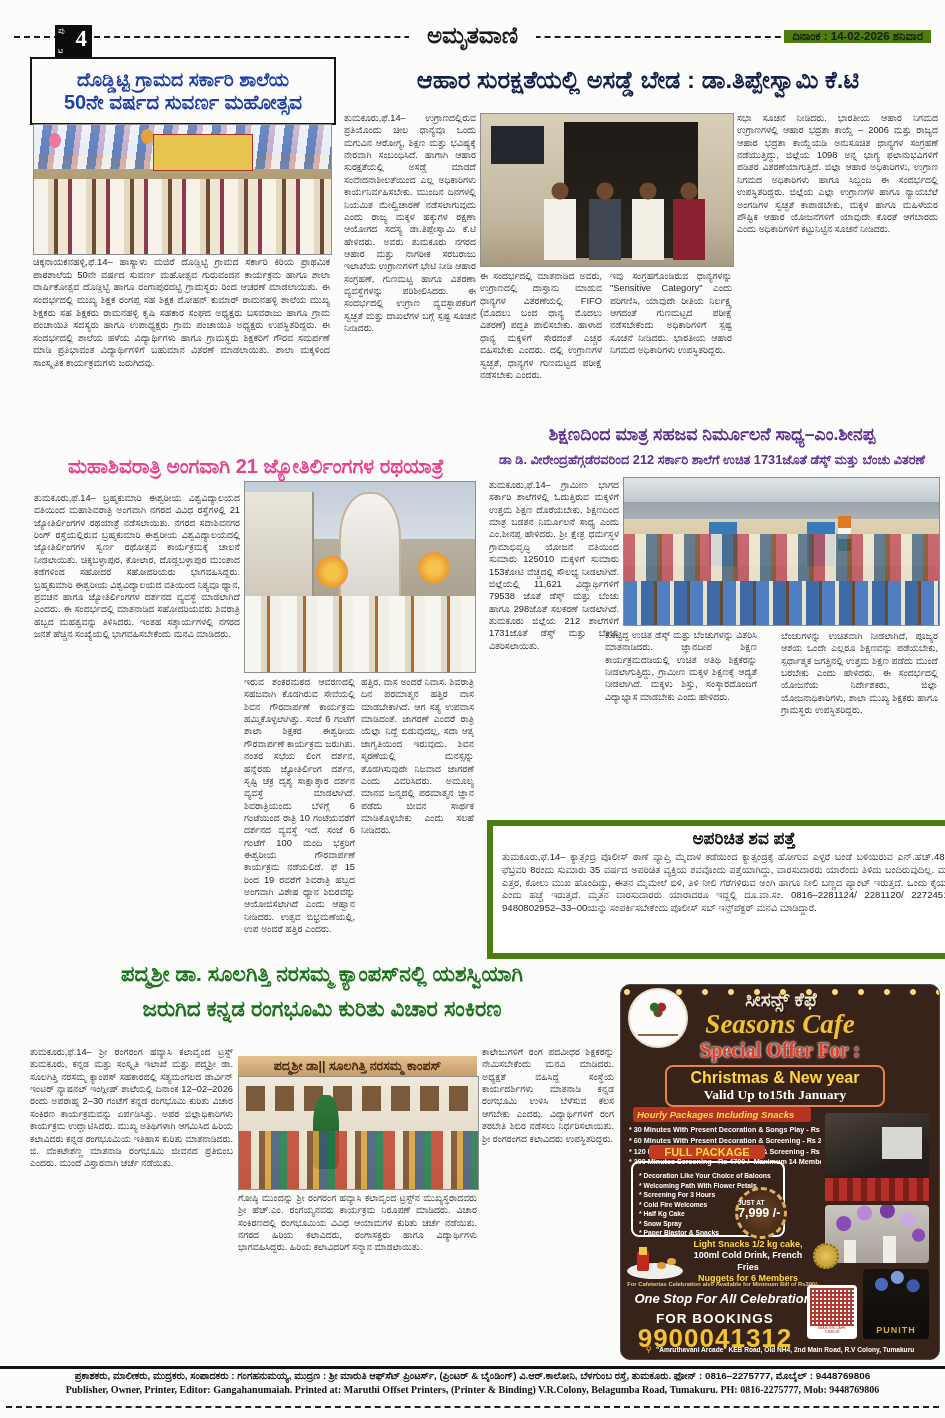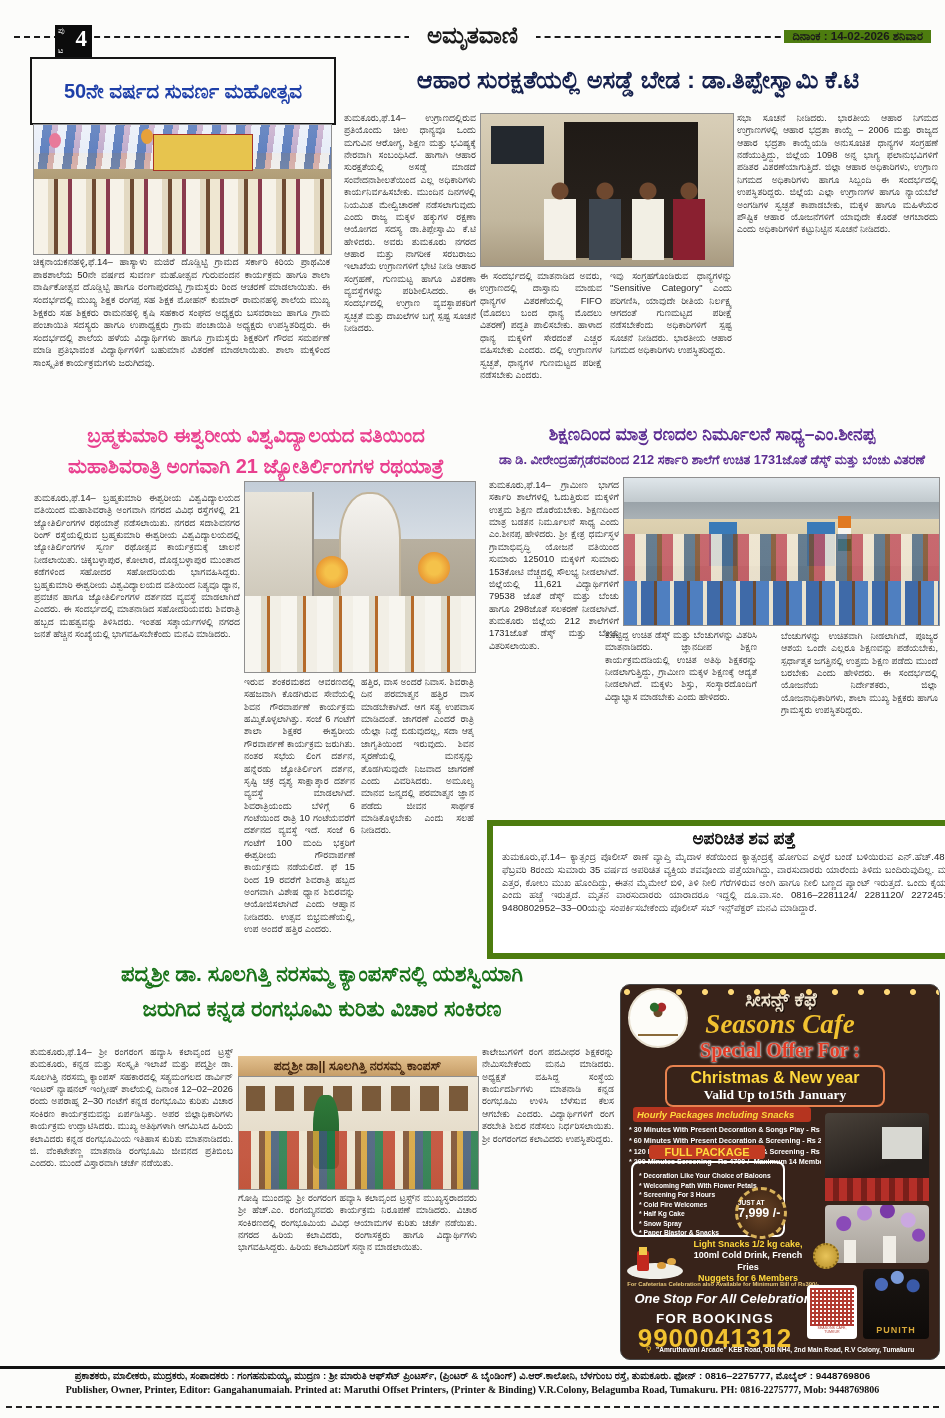--- a/index.html
+++ b/index.html
@@ -27,20 +27,21 @@
     <span class="abs" style="left:3px;top:1px;font-size:8px;">ಪು</span>
     <span class="abs" style="right:5px;top:1px;font-size:23px;font-weight:800;font-family:'Liberation Serif',serif;">4</span>
     <span class="abs" style="left:3px;bottom:1px;font-size:8px;">ಟ</span>
   </div>
   <div class="abs" style="left:0;right:0;top:22px;text-align:center;">
     <span style="display:inline-block;background:#fcfcfa;padding:0 18px;font-size:23px;font-weight:800;">ಅಮೃತವಾಣಿ</span>
   </div>
   <div class="abs" style="right:14px;top:30px;background:#4d7c0f;padding:0 8px;font-size:11.5px;font-weight:700;">ದಿನಾಂಕ : 14-02-2026 ಶನಿವಾರ</div>
 
   <div class="abs" style="left:30px;top:57px;width:302px;height:64px;border:2px solid #161616;display:flex;flex-direction:column;justify-content:center;">
+    <div class="hl-center" style="color:#1e3fa8;font-size:19px;">ದೊಡ್ಡಿಟ್ಟಿ ಗ್ರಾಮದ ಸರ್ಕಾರಿ ಶಾಲೆಯ</div>
     <div class="hl-center" style="color:#1e3fa8;font-size:20px;">50ನೇ ವರ್ಷದ ಸುವರ್ಣ ಮಹೋತ್ಸವ</div>
   </div>
   <div class="photo" style="left:33px;top:124px;width:297px;height:129px;">
     <div class="pl" style="inset:0;background:linear-gradient(180deg,#c9d4ec 0%,#9eb4dd 22%,#c9b088 22%,#d8c294 34%,#b5a27c 34%,#8d7a58 100%);"></div>
     <div class="pl" style="left:0;top:0;right:0;height:34%;background:repeating-linear-gradient(97deg,rgba(244,247,252,.85) 0 9px,rgba(73,110,180,.72) 9px 18px,rgba(217,166,192,.55) 18px 24px);"></div>
     <div class="pl" style="left:40%;top:7%;width:33%;height:27%;background:#e7c44e;border:1px solid #a83328;"></div>
     <div class="pl" style="left:5%;top:6%;width:12px;height:15px;border-radius:50%;background:#e87a9a;"></div>
     <div class="pl" style="left:36%;top:3%;width:12px;height:15px;border-radius:50%;background:#e8a13a;"></div>
     <div class="pl" style="left:0;bottom:0;right:0;height:58%;background:repeating-linear-gradient(90deg,#f6f2e8 0 14px,#e3d9c2 14px 20px,#6e4b33 20px 24px,#efe7d2 24px 34px,#8a3b4e 34px 38px);"></div>
   </div>
@@ -54,36 +55,35 @@
     <div class="pl" style="left:4%;top:8%;width:21%;height:25%;background:#23282e;"></div>
     <div class="pn" style="--c:#f4f1e8;left:25%;"></div>
     <div class="pn" style="--c:#3f4852;left:43%;"></div>
     <div class="pn" style="--c:#f2efe4;left:60%;"></div>
     <div class="pn" style="--c:#8a2030;left:76%;"></div>
   </div>
   <div class="abs bodytxt" style="left:480px;top:270px;width:122px;height:148px;">ಈ ಸಂದರ್ಭದಲ್ಲಿ ಮಾತನಾಡಿದ ಅವರು, ಉಗ್ರಾಣದಲ್ಲಿ ದಾಸ್ತಾನು ಮಾಡುವ ಧಾನ್ಯಗಳ ವಿತರಣೆಯಲ್ಲಿ FIFO (ಮೊದಲು ಬಂದ ಧಾನ್ಯ ಮೊದಲು ವಿತರಣೆ) ಪದ್ಧತಿ ಪಾಲಿಸಬೇಕು. ಹಾಳಾದ ಧಾನ್ಯ ಮಕ್ಕಳಿಗೆ ಸೇರದಂತೆ ಎಚ್ಚರ ವಹಿಸಬೇಕು ಎಂದರು. ದಲ್ಲಿ ಉಗ್ರಾಣಗಳ ಸ್ವಚ್ಛತೆ, ಧಾನ್ಯಗಳ ಗುಣಮಟ್ಟದ ಪರೀಕ್ಷೆ ನಡೆಸಬೇಕು ಎಂದರು.</div>
   <div class="abs bodytxt" style="left:610px;top:270px;width:122px;height:148px;">ಇವು ಸಂಗ್ರಹಗೊಂಡಿರುವ ಧಾನ್ಯಗಳನ್ನು "Sensitive Category" ಎಂದು ಪರಿಗಣಿಸಿ, ಯಾವುದೇ ರೀತಿಯ ನಿರ್ಲಕ್ಷ್ಯ ಆಗದಂತೆ ಗುಣಮಟ್ಟದ ಪರೀಕ್ಷೆ ನಡೆಸಬೇಕೆಂದು ಅಧಿಕಾರಿಗಳಿಗೆ ಸ್ಪಷ್ಟ ಸೂಚನೆ ನೀಡಿದರು. ಭಾರತೀಯ ಆಹಾರ ನಿಗಮದ ಅಧಿಕಾರಿಗಳು ಉಪಸ್ಥಿತರಿದ್ದರು.</div>
   <div class="abs bodytxt" style="left:737px;top:112px;width:201px;height:306px;">ಸಭಾ ಸೂಚನೆ ನೀಡಿದರು. ಭಾರತೀಯ ಆಹಾರ ನಿಗಮದ ಉಗ್ರಾಣಗಳಲ್ಲಿ ಆಹಾರ ಭದ್ರತಾ ಕಾಯ್ದೆ – 2006 ಮತ್ತು ರಾಜ್ಯದ ಆಹಾರ ಭದ್ರತಾ ಕಾಯ್ದೆಯಡಿ ಅನುಸೂಚಿತ ಧಾನ್ಯಗಳ ಸಂಗ್ರಹಣೆ ನಡೆಯುತ್ತಿದ್ದು, ಜಿಲ್ಲೆಯ 1098 ಅನ್ನ ಭಾಗ್ಯ ಫಲಾನುಭವಿಗಳಿಗೆ ಪಡಿತರ ವಿತರಣೆಯಾಗುತ್ತಿದೆ. ಜಿಲ್ಲಾ ಆಹಾರ ಅಧಿಕಾರಿಗಳು, ಉಗ್ರಾಣ ನಿಗಮದ ಅಧಿಕಾರಿಗಳು ಹಾಗೂ ಸಿಬ್ಬಂದಿ ಈ ಸಂದರ್ಭದಲ್ಲಿ ಉಪಸ್ಥಿತರಿದ್ದರು. ಜಿಲ್ಲೆಯ ಎಲ್ಲಾ ಉಗ್ರಾಣಗಳ ಹಾಗೂ ನ್ಯಾಯಬೆಲೆ ಅಂಗಡಿಗಳ ಸ್ವಚ್ಛತೆ ಕಾಪಾಡಬೇಕು, ಮಕ್ಕಳ ಹಾಗೂ ಮಹಿಳೆಯರ ಪೌಷ್ಟಿಕ ಆಹಾರ ಯೋಜನೆಗಳಿಗೆ ಯಾವುದೇ ಕೊರತೆ ಆಗಬಾರದು ಎಂದು ಅಧಿಕಾರಿಗಳಿಗೆ ಕಟ್ಟುನಿಟ್ಟಿನ ಸೂಚನೆ ನೀಡಿದರು.</div>
 
-  <div class="abs hl-center" style="left:30px;top:424px;width:452px;font-size:19.5px;color:#e9408f;">ಬ್ರಹ್ಮಕುಮಾರಿ ಈಶ್ವರೀಯ ವಿಶ್ವವಿದ್ಯಾಲಯದ ವತಿಯಿಂದ</div>
   <div class="abs hl-center" style="left:30px;top:455px;width:452px;font-size:20px;color:#e9408f;">ಮಹಾಶಿವರಾತ್ರಿ ಅಂಗವಾಗಿ 21 ಜ್ಯೋತಿರ್ಲಿಂಗಗಳ ರಥಯಾತ್ರೆ</div>
   <div class="abs bodytxt" style="left:34px;top:492px;width:206px;height:470px;">ತುಮಕೂರು,ಫೆ.14– ಬ್ರಹ್ಮಕುಮಾರಿ ಈಶ್ವರೀಯ ವಿಶ್ವವಿದ್ಯಾಲಯದ ವತಿಯಿಂದ ಮಹಾಶಿವರಾತ್ರಿ ಅಂಗವಾಗಿ ನಗರದ ವಿವಿಧ ರಸ್ತೆಗಳಲ್ಲಿ 21 ಜ್ಯೋತಿರ್ಲಿಂಗಗಳ ರಥಯಾತ್ರೆ ನಡೆಸಲಾಯಿತು. ನಗರದ ಸದಾಶಿವನಗರ ರಿಂಗ್ ರಸ್ತೆಯಲ್ಲಿರುವ ಬ್ರಹ್ಮಕುಮಾರಿ ಈಶ್ವರೀಯ ವಿಶ್ವವಿದ್ಯಾಲಯದಲ್ಲಿ ಜ್ಯೋತಿರ್ಲಿಂಗಗಳ ಸ್ವರ್ಣ ರಥೋತ್ಸವ ಕಾರ್ಯಕ್ರಮಕ್ಕೆ ಚಾಲನೆ ನೀಡಲಾಯಿತು. ಚಿಕ್ಕಬಳ್ಳಾಪುರ, ಕೋಲಾರ, ದೊಡ್ಡಬಳ್ಳಾಪುರ ಮುಂತಾದ ಕಡೆಗಳಿಂದ ಸಹೋದರ ಸಹೋದರಿಯರು ಭಾಗವಹಿಸಿದ್ದರು. ಬ್ರಹ್ಮಕುಮಾರಿ ಈಶ್ವರೀಯ ವಿಶ್ವವಿದ್ಯಾಲಯದ ವತಿಯಿಂದ ನಿತ್ಯವೂ ಧ್ಯಾನ, ಪ್ರವಚನ ಹಾಗೂ ಜ್ಯೋತಿರ್ಲಿಂಗಗಳ ದರ್ಶನದ ವ್ಯವಸ್ಥೆ ಮಾಡಲಾಗಿದೆ ಎಂದರು. ಈ ಸಂದರ್ಭದಲ್ಲಿ ಮಾತನಾಡಿದ ಸಹೋದರಿಯವರು ಶಿವರಾತ್ರಿ ಹಬ್ಬದ ಮಹತ್ವವನ್ನು ತಿಳಿಸಿದರು. ಇಂತಹ ಸತ್ಕಾರ್ಯಗಳಲ್ಲಿ ನಗರದ ಜನತೆ ಹೆಚ್ಚಿನ ಸಂಖ್ಯೆಯಲ್ಲಿ ಭಾಗವಹಿಸಬೇಕೆಂದು ಮನವಿ ಮಾಡಿದರು.</div>
   <div class="photo" style="left:244px;top:481px;width:230px;height:190px;">
     <div class="pl" style="inset:0;background:linear-gradient(180deg,#c3cdd8 0%,#d6dde4 30%,#b8b0a0 30%,#9a917e 100%);"></div>
     <div class="pl" style="left:0;top:5%;width:29%;height:56%;background:linear-gradient(#e9e5db,#cfc9bb);border-right:2px solid #9a948a;"></div>
     <div class="pl" style="left:41%;top:5%;width:25%;height:58%;background:linear-gradient(#f5f3ef,#d8d4cc);border-radius:46% 46% 12% 12%/40% 40% 8% 8%;border:2px solid #c2b49a;"></div>
     <div class="pl" style="left:31%;top:39%;width:32px;height:32px;border-radius:50%;background:radial-gradient(#f5c24a 30%,#e07a22);"></div>
     <div class="pl" style="right:11%;top:37%;width:32px;height:32px;border-radius:50%;background:radial-gradient(#f5c24a 30%,#e07a22);"></div>
     <div class="pl" style="left:38%;bottom:12%;width:32%;height:18%;background:linear-gradient(100deg,#d8e8f5,#f0b83a 60%,#c23b6a);border:1px solid #888;"></div>
     <div class="pl" style="left:0;bottom:0;right:0;height:40%;background:repeating-linear-gradient(90deg,#f7f5ef 0 16px,#ddd8c8 16px 22px,#b56a2a 22px 25px,#f2efe6 25px 36px);"></div>
   </div>
   <div class="abs bodytxt" style="left:244px;top:676px;width:111px;height:286px;">ಇರುವ ಶಂಕರಮಠದ ಆವರಣದಲ್ಲಿ ಸಹಜವಾಗಿ ಕೊಡಗಿರುವ ಸೇವೆಯಲ್ಲಿ ಶಿವನ ಗೌರವಾರ್ಪಣೆ ಕಾರ್ಯಕ್ರಮ ಹಮ್ಮಿಕೊಳ್ಳಲಾಗಿತ್ತು. ಸಂಜೆ 6 ಗಂಟೆಗೆ ಶಾಲಾ ಶಿಕ್ಷಕರ ಈಶ್ವರೀಯ ಗೌರವಾರ್ಪಣೆ ಕಾರ್ಯಕ್ರಮ ಜರುಗಿತು. ನಂತರ ಸಭೆಯ ಲಿಂಗ ದರ್ಶನ, ಹನ್ನೆರಡು ಜ್ಯೋತಿರ್ಲಿಂಗ ದರ್ಶನ, ಸೃಷ್ಟಿ ಚಕ್ರ ದೃಶ್ಯ ಸಾಕ್ಷಾತ್ಕಾರ ದರ್ಶನ ವ್ಯವಸ್ಥೆ ಮಾಡಲಾಗಿದೆ. ಶಿವರಾತ್ರಿಯಂದು ಬೆಳಿಗ್ಗೆ 6 ಗಂಟೆಯಿಂದ ರಾತ್ರಿ 10 ಗಂಟೆಯವರೆಗೆ ದರ್ಶನದ ವ್ಯವಸ್ಥೆ ಇದೆ. ಸಂಜೆ 6 ಗಂಟೆಗೆ 100 ಮಂದಿ ಭಕ್ತರಿಗೆ ಈಶ್ವರೀಯ ಗೌರವಾರ್ಪಣೆ ಕಾರ್ಯಕ್ರಮ ನಡೆಯಲಿದೆ. ಫೆ 15 ರಿಂದ 19 ರವರೆಗೆ ಶಿವರಾತ್ರಿ ಹಬ್ಬದ ಅಂಗವಾಗಿ ವಿಶೇಷ ಧ್ಯಾನ ಶಿಬಿರವನ್ನು ಆಯೋಜಿಸಲಾಗಿದೆ ಎಂದು ಆಹ್ವಾನ ನೀಡಿದರು. ಉತ್ಸವ ಬಿಭ್ರಮಣೆಯಲ್ಲಿ, ಉಪ ಅಂದರೆ ಹತ್ತಿರ ಎಂದರು.</div>
   <div class="abs bodytxt" style="left:361px;top:676px;width:113px;height:286px;">ಹತ್ತಿರ, ವಾಸ ಅಂದರೆ ನಿವಾಸ. ಶಿವರಾತ್ರಿ ದಿನ ಪರಮಾತ್ಮನ ಹತ್ತಿರ ವಾಸ ಮಾಡಬೇಕಾಗಿದೆ. ಆಗ ಸತ್ಯ ಉಪವಾಸ ಮಾಡಿದಂತೆ. ಜಾಗರಣೆ ಎಂದರೆ ರಾತ್ರಿ ಯೆಲ್ಲಾ ನಿದ್ದೆ ಬಿಡುವುದಲ್ಲ, ಸದಾ ಆತ್ಮ ಜಾಗೃತಿಯಿಂದ ಇರುವುದು. ಶಿವನ ಸ್ಮರಣೆಯಲ್ಲಿ ಮನಸ್ಸನ್ನು ತೊಡಗಿಸುವುದೇ ನಿಜವಾದ ಜಾಗರಣೆ ಎಂದು ವಿವರಿಸಿದರು. ಅಮೂಲ್ಯ ಮಾನವ ಜನ್ಮದಲ್ಲಿ ಪರಮಾತ್ಮನ ಜ್ಞಾನ ಪಡೆದು ಜೀವನ ಸಾರ್ಥಕ ಮಾಡಿಕೊಳ್ಳಬೇಕು ಎಂದು ಸಲಹೆ ನೀಡಿದರು.</div>
 
-  <div class="abs hl-center" style="left:486px;top:424px;width:452px;font-size:17.5px;color:#5c2d92;">ಶಿಕ್ಷಣದಿಂದ ಮಾತ್ರ ರಣದಲ ನಿರ್ಮೂಲನೆ ಸಾಧ್ಯ–ಎಂ.ಶೀನಪ್ಪ</div>
+  <div class="abs hl-center" style="left:486px;top:424px;width:452px;font-size:17.5px;color:#5c2d92;">ಶಿಕ್ಷಣದಿಂದ ಮಾತ್ರ ಸಹಜವ ನಿರ್ಮೂಲನೆ ಸಾಧ್ಯ–ಎಂ.ಶೀನಪ್ಪ</div>
   <div class="abs hl-center" style="left:486px;top:452px;width:452px;font-size:12.8px;color:#5c2d92;font-weight:700;">ಡಾ ಡಿ. ವೀರೇಂದ್ರಹೆಗ್ಗಡೆರವರಿಂದ 212 ಸರ್ಕಾರಿ ಶಾಲೆಗೆ ಉಚಿತ 1731ಜೊತೆ ಡೆಸ್ಕ್ ಮತ್ತು ಬೆಂಚು ವಿತರಣೆ</div>
   <div class="abs bodytxt" style="left:489px;top:479px;width:130px;height:338px;">ತುಮಕೂರು,ಫೆ.14– ಗ್ರಾಮೀಣ ಭಾಗದ ಸರ್ಕಾರಿ ಶಾಲೆಗಳಲ್ಲಿ ಓದುತ್ತಿರುವ ಮಕ್ಕಳಿಗೆ ಉತ್ತಮ ಶಿಕ್ಷಣ ದೊರೆಯಬೇಕು. ಶಿಕ್ಷಣದಿಂದ ಮಾತ್ರ ಬಡತನ ನಿರ್ಮೂಲನೆ ಸಾಧ್ಯ ಎಂದು ಎಂ.ಶೀನಪ್ಪ ಹೇಳಿದರು. ಶ್ರೀ ಕ್ಷೇತ್ರ ಧರ್ಮಸ್ಥಳ ಗ್ರಾಮಾಭಿವೃದ್ಧಿ ಯೋಜನೆ ವತಿಯಿಂದ ಸುಮಾರು 125010 ಮಕ್ಕಳಿಗೆ ಸುಮಾರು 153ಕೋಟಿ ವೆಚ್ಚದಲ್ಲಿ ಸೌಲಭ್ಯ ನೀಡಲಾಗಿದೆ. ಜಿಲ್ಲೆಯಲ್ಲಿ 11,621 ವಿದ್ಯಾರ್ಥಿಗಳಿಗೆ 79538 ಜೊತೆ ಡೆಸ್ಕ್ ಮತ್ತು ಬೆಂಚು ಹಾಗೂ 298ಜೊತೆ ಸಲಕರಣೆ ನೀಡಲಾಗಿದೆ. ತುಮಕೂರು ಜಿಲ್ಲೆಯ 212 ಶಾಲೆಗಳಿಗೆ 1731ಜೊತೆ ಡೆಸ್ಕ್ ಮತ್ತು ಬೆಂಚು ವಿತರಿಸಲಾಯಿತು.</div>
   <div class="photo" style="left:623px;top:477px;width:315px;height:147px;">
     <div class="pl" style="inset:0;background:linear-gradient(180deg,#dfe6ea 0%,#c2cace 16%,#99a2a8 16%,#aab2b6 28%,#ded2b2 28%,#cfc2a0 60%,#b8a988 60%,#a39276 100%);"></div>
     <div class="pl" style="left:27%;top:30%;width:9%;height:30%;background:#3a7ab8;"></div>
     <div class="pl" style="left:58%;top:30%;width:9%;height:30%;background:#3a7ab8;"></div>
     <div class="pl" style="left:68%;top:26%;width:4%;height:24%;background:linear-gradient(#e07a22 33%,#f5f5f0 33% 66%,#2a7a3a 66%);"></div>
     <div class="pl" style="left:0;bottom:28%;right:0;height:34%;background:repeating-linear-gradient(90deg,rgba(196,80,96,.8) 0 11px,rgba(242,234,216,.85) 11px 22px,rgba(74,106,138,.8) 22px 33px,rgba(122,74,42,.8) 33px 38px);"></div>
     <div class="pl" style="left:0;bottom:0;right:0;height:30%;background:repeating-linear-gradient(90deg,#4f7fc0 0 13px,#e9e2cf 13px 17px,#3f6aa8 17px 30px,#6b4a32 30px 33px);"></div>
   </div>

